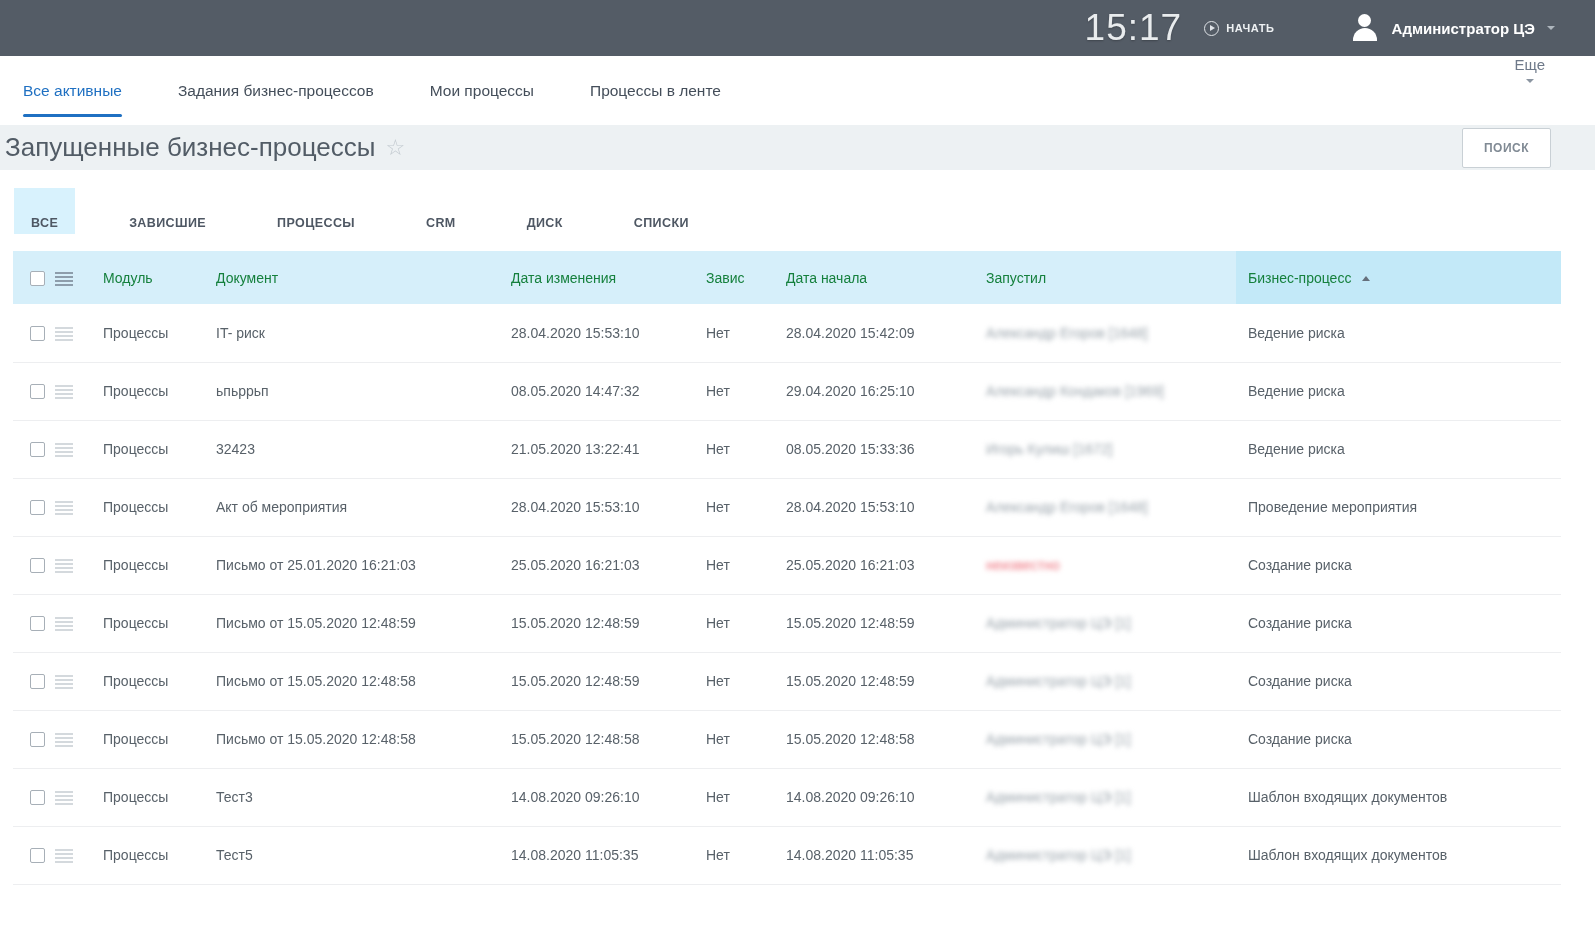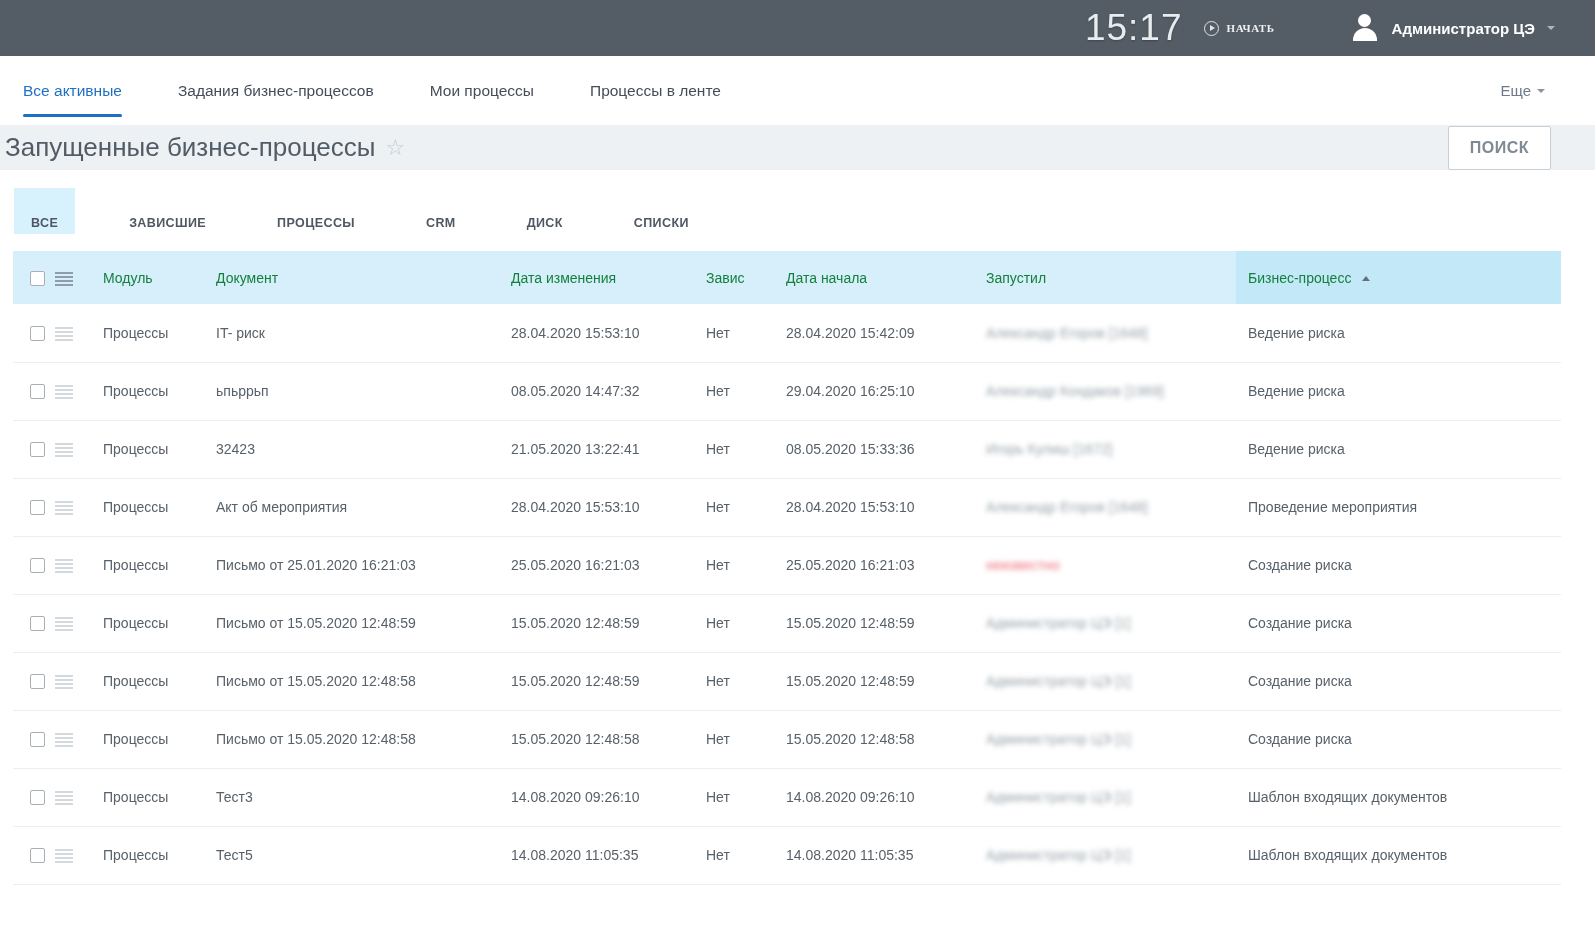--- a/index.html
+++ b/index.html
@@ -17,21 +17,21 @@
   .search-icon { width:13px; height:13px; border:2px solid #99a2ab; border-radius:50%;
     position:relative; flex:none; cursor:pointer; }
   .search-icon::after { content:''; position:absolute; width:7px; height:2px;
     background:#99a2ab; transform:rotate(45deg); right:-6px; bottom:-3px; }
 
   .topbar-right { margin-left:auto; display:flex; align-items:center; }
   .clock { font-size:37px; font-weight:200; color:#e9ecee; letter-spacing:1px;
     text-shadow:0 1px 2px rgba(0,0,0,.25); margin-right:22px; }
   .start-btn { display:flex; align-items:center; gap:7px; background:none; border:none;
     color:#eef1f3; font-size:11px; font-weight:bold; letter-spacing:.6px; cursor:pointer;
-    font-family:Liberation Serif, serif; margin-right:75px; }
+    font-family:Liberation Sans, sans-serif; margin-right:75px; }
   .play-icon { width:15px; height:15px; border:1px solid #dfe3e7; border-radius:50%;
     position:relative; display:inline-block; }
   .play-icon::after { content:''; position:absolute; left:5px; top:3.5px;
     border-left:5px solid #dfe3e7; border-top:3.5px solid transparent;
     border-bottom:3.5px solid transparent; }
   .user { display:flex; align-items:center; gap:12px; cursor:pointer;justify-content:flex-end; }
   .avatar { width:30px; height:30px; position:relative; display:inline-block; }
   .avatar::before { content:''; position:absolute; width:13px; height:13px;
     border-radius:50%; background:#fff; top:1px; left:8px; }
   .avatar::after { content:''; position:absolute; width:24px; height:13px;
@@ -42,30 +42,30 @@
 
   
   .tabbar { height:69px; background:#fff; display:flex; align-items:stretch;
     padding-left:23px; position:relative; }
   .tab { display:flex; align-items:center; margin-right:56px; font-size:15.5px;
     color:#444e5a; cursor:pointer; position:relative; }
   .tab.active { color:#1f70c2; }
   .tab.active::after { content:''; position:absolute; left:0; right:0; bottom:8px;
     height:3px; background:#1f70c2; border-radius:2px; }
   .more-link { position:absolute; right:50px; top:0; height:69px; display:flex;
-    align-items:center; gap:6px; color:#6e7989; font-size:15px; cursor:pointer; }
+    align-items:center; gap:6px; color:#6e7989; font-size:15px; cursor:pointer;flex-direction:column; }
   .more-link .caret { border-top-color:#8b95a1; }
 
   
   .titlebar { height:45px; background:#edf1f3; display:flex; align-items:center;
     padding:0 44px 0 5px; }
   .page-title { font-size:26px; font-weight:300; color:#525c66; }
   .star-icon { font-size:22px; color:#c3cad0; margin-left:10px; cursor:pointer; }
   .search-btn { margin-left:auto; background:#fff; border:1px solid #c9d0d5;
-    border-radius:2px; color:#808a94; font-size:16px; font-weight:bold;
+    border-radius:2px; color:#808a94; font-size:12px; font-weight:bold;
     letter-spacing:.5px; padding:12px 21px; cursor:pointer; font-family:inherit; }
 
   
   .filterbar { padding:18px 0 17px 14px; background:#fff; display:flex; }
   .filter-tab { height:46px; line-height:46px; padding:12px 17px; margin-right:37px;
     font-size:12.5px; font-weight:bold; color:#4e5763; letter-spacing:.4px; cursor:pointer; }
   .filter-tab.active { background:#d8f2fd; }
 
   
   .grid-wrap { margin-left:13px; width:1548px; }

